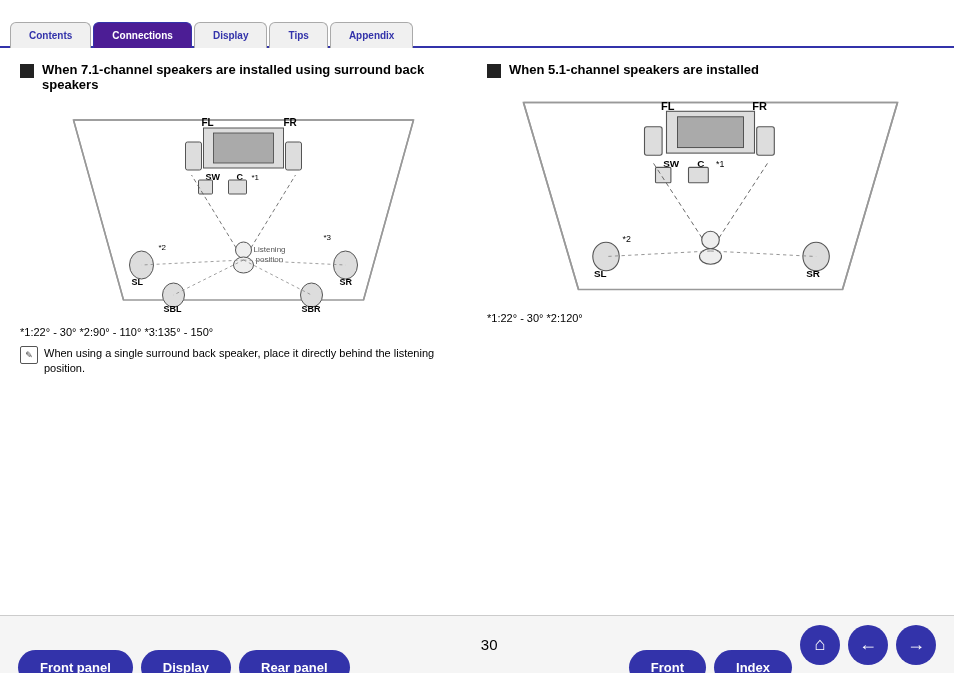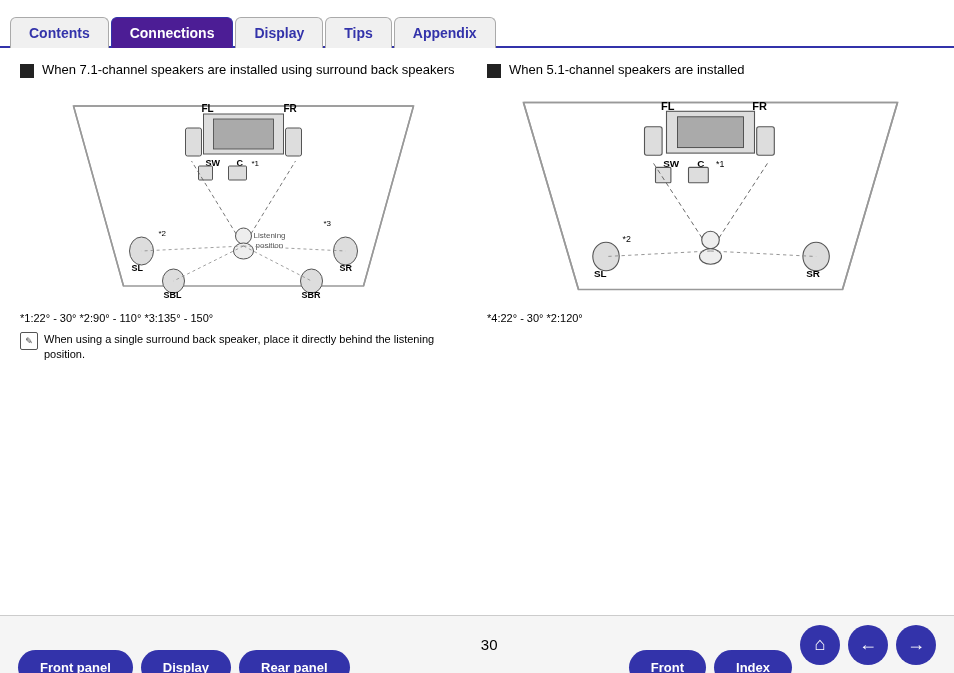--- a/index.html
+++ b/index.html
@@ -20,21 +20,21 @@
       border-bottom: 2px solid #3333aa;
       padding: 0 10px;
       height: 48px;
     }
     .nav-tab {
       padding: 7px 18px;
       border: 1px solid #aaa;
       border-bottom: none;
       border-radius: 6px 6px 0 0;
       cursor: pointer;
-      font-size: 14px;
+      font-size: 10px;
       font-weight: bold;
       color: #3333aa;
       background: #f0f0f0;
       margin-right: 2px;
       position: relative;
       bottom: -2px;
     }
     .nav-tab.active {
       background: #4c1d95;
       color: #fff;
@@ -48,21 +48,21 @@
       display: flex;
       gap: 20px;
     }
 
     .section {
       flex: 1;
     }
 
     .section-title {
       font-size: 13px;
-      font-weight: normal;
+      font-weight: bold;
       color: #000;
       display: flex;
       align-items: flex-start;
       gap: 8px;
       margin-bottom: 8px;
     }
     .section-title-icon {
       width: 14px;
       height: 14px;
       background: #222;
@@ -315,21 +315,21 @@
         <circle cx="200" cy="140" r="8" fill="#eee" stroke="#555" stroke-width="1"></circle>
         <ellipse cx="200" cy="155" rx="10" ry="7" fill="#eee" stroke="#555" stroke-width="1"></ellipse>
 
         <text x="120" y="142" font-size="8" fill="#000">*2</text>
 
         <line x1="200" y1="150" x2="105" y2="155" stroke="#888" stroke-width="0.8" stroke-dasharray="3,3"></line>
         <line x1="200" y1="150" x2="296" y2="155" stroke="#888" stroke-width="0.8" stroke-dasharray="3,3"></line>
       </svg>
     </div>
 
-    <div class="angles-text">*4:22° - 30°  *2:120°</div>
+    <div class="angles-text">*1:22° - 30°  *2:120°</div>
   </div>
 
 </div>
 
 <div class="bottom-bar">
   <div class="bottom-nav-group">
     <button class="bottom-btn">Front panel</button>
     <button class="bottom-btn">Display</button>
     <button class="bottom-btn">Rear panel</button>
   </div>

